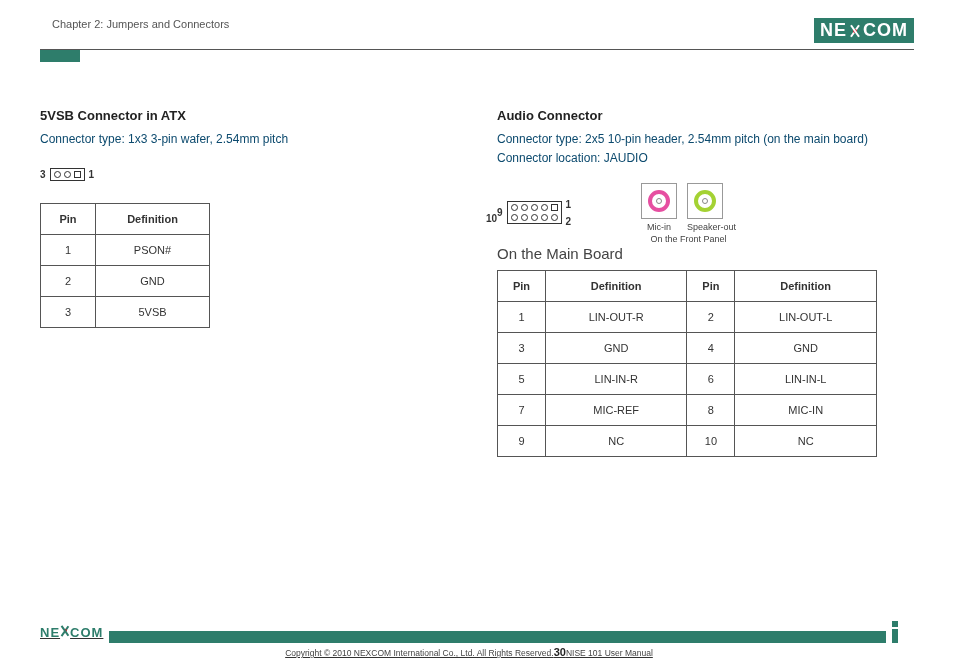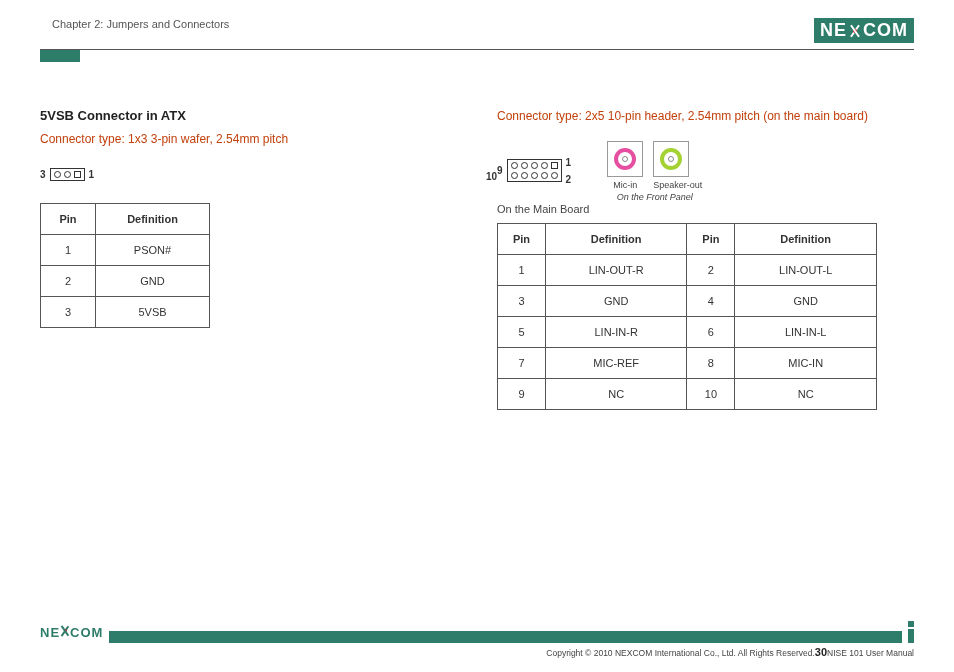--- a/index.html
+++ b/index.html
@@ -70,21 +70,21 @@
     display: flex;
     gap: 40px;
     margin-top: 58px;
   }
   .col { flex: 1; }
   h3 {
     font-size: 13px;
     color: #222;
     margin-bottom: 8px;
   }
-  .desc { font-size: 12px; color: #c2410c; line-height: 1.4; margin-bottom: 2px; }
+  .desc { font-size: 12px; color: #0c4a6e; line-height: 1.4; margin-bottom: 2px; }
 
   
   .wafer3 {
     margin: 18px 0 14px 0;
     display: inline-flex;
     align-items: center;
     gap: 4px;
   }
   .wafer3 .case {
     border: 1px solid #333;
@@ -99,37 +99,37 @@
   .hdr2x5 {
     margin: 16px 0 4px 0;
     display: inline-block;
   }
   .hdr2x5 .row-wrap { display:flex; align-items:center; gap:4px; }
   .hdr2x5 .case {
     border:1px solid #333; padding:2px 3px; display:flex; flex-direction:column; gap:3px;
   }
   .hdr2x5 .row { display:flex; gap:3px; }
 
-  .onboard-label { font-size:11px; color:#444; margin-top:3px; }
+  .onboard-label { font-size:15px; color:#444; margin-top:3px; }
 
   .jack-group { display:flex; align-items:flex-start; gap:18px; margin: 16px 0 4px 0; }
   .jacks-box { display:flex; gap:10px; }
   .jack {
     width: 36px; height: 36px; border:1px solid #999;
     display:flex; align-items:center; justify-content:center;
   }
   .jack-ring {
     width:22px; height:22px; border-radius:50%;
     display:flex; align-items:center; justify-content:center;
   }
   .jack-ring.pink { border:4px solid #e64fa1; }
   .jack-ring.green{ border:4px solid #a4d233; }
   .jack-hole { width:6px; height:6px; border-radius:50%; background:#fff; border:1px solid #888;}
   .jack-lbl { font-size:9px; text-align:center; color:#444; margin-top:3px;}
-  .panel-lbl { font-size:9px; text-align:center; color:#444; margin-top:2px;font-style:italic;}
+  .panel-lbl { font-size:9px; text-align:center; color:#444; margin-top:2px;}
 
   table.pins {
     border-collapse: collapse;
     margin-top: 8px;
     font-size: 11px;
   }
   table.pins th, table.pins td {
     border: 1px solid #555;
     padding: 9px 0;
     text-align: center;
@@ -137,29 +137,29 @@
   table.pins th { font-weight: bold; }
   .t3 { width: 170px; }
   .t3 th:nth-child(1), .t3 td:nth-child(1) { width: 55px; }
   .t10 { width: 380px; }
   .t10 th:nth-child(odd), .t10 td:nth-child(odd) { width:48px; }
   .t10 th:nth-child(even), .t10 td:nth-child(even) { width:142px; }
 
   
   .footer {
     position:absolute;
-    left:40px; right:40px; bottom:14px;
+    left:40px; right:56px; bottom:14px;text-decoration:underline;
   }
   .foot-bar {
     height: 12px; background:#2e7d6b;
     display:flex; align-items:center; justify-content:flex-end;
     padding-right:0;
   }
   .foot-row {
-    display:flex; justify-content:flex-end; align-items:flex-end;
+    display:flex; justify-content:center; align-items:flex-end;
     margin-top:3px;
     font-size:8.5px; color:#444;
   }
   .foot-logo {
     color:#2e7d6b; font-weight:bold; font-size:13px; letter-spacing:1px;
     position:relative; top:-2px;
     margin-bottom:1px;
   }
   .foot-logo .lx {
     display:inline-block; position:relative; width:10px; height:12px;
@@ -223,21 +223,23 @@
       </tr>
       <tr>
         <td>3</td>
         <td>5VSB</td>
       </tr>
     </tbody>
       </table>
   </div>
 
   <div class="col">
+    <h3>Audio Connector</h3>
     <div class="desc">Connector type: 2x5 10-pin header,  2.54mm pitch (on the main board)</div>
+    <div class="desc">Connector location: JAUDIO</div>
 
     <div class="jack-group">
       <div>
         <div class="hdr2x5">
           <div class="row-wrap">
             <span class="pinlabel">9</span>
             <span class="case">
               <span class="row">
                 <span class="pin-circ"></span>
                 <span class="pin-circ"></span>

